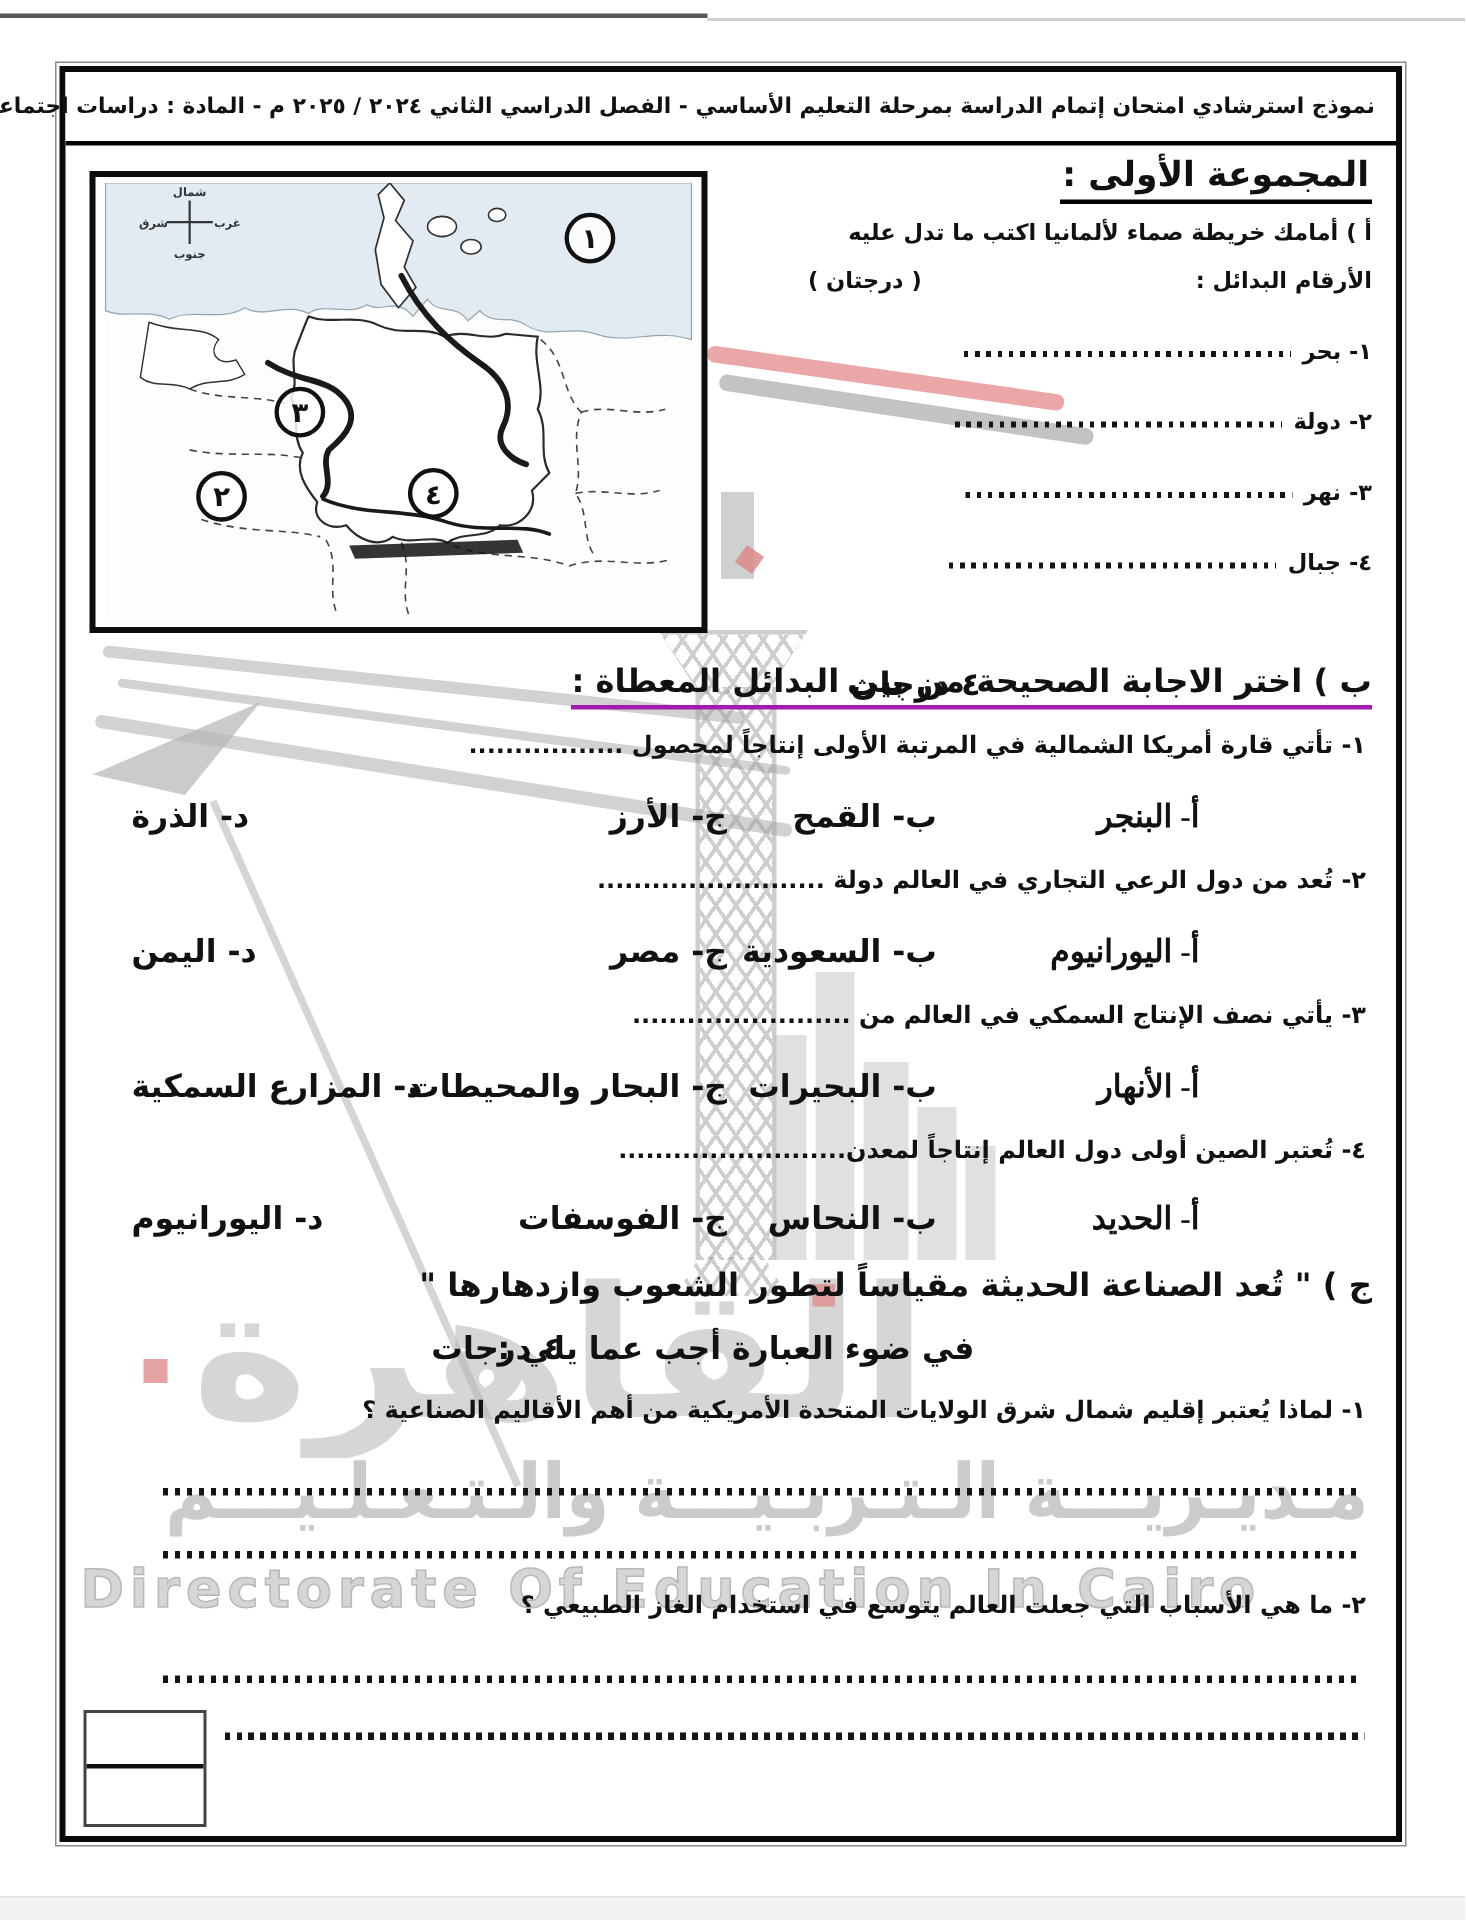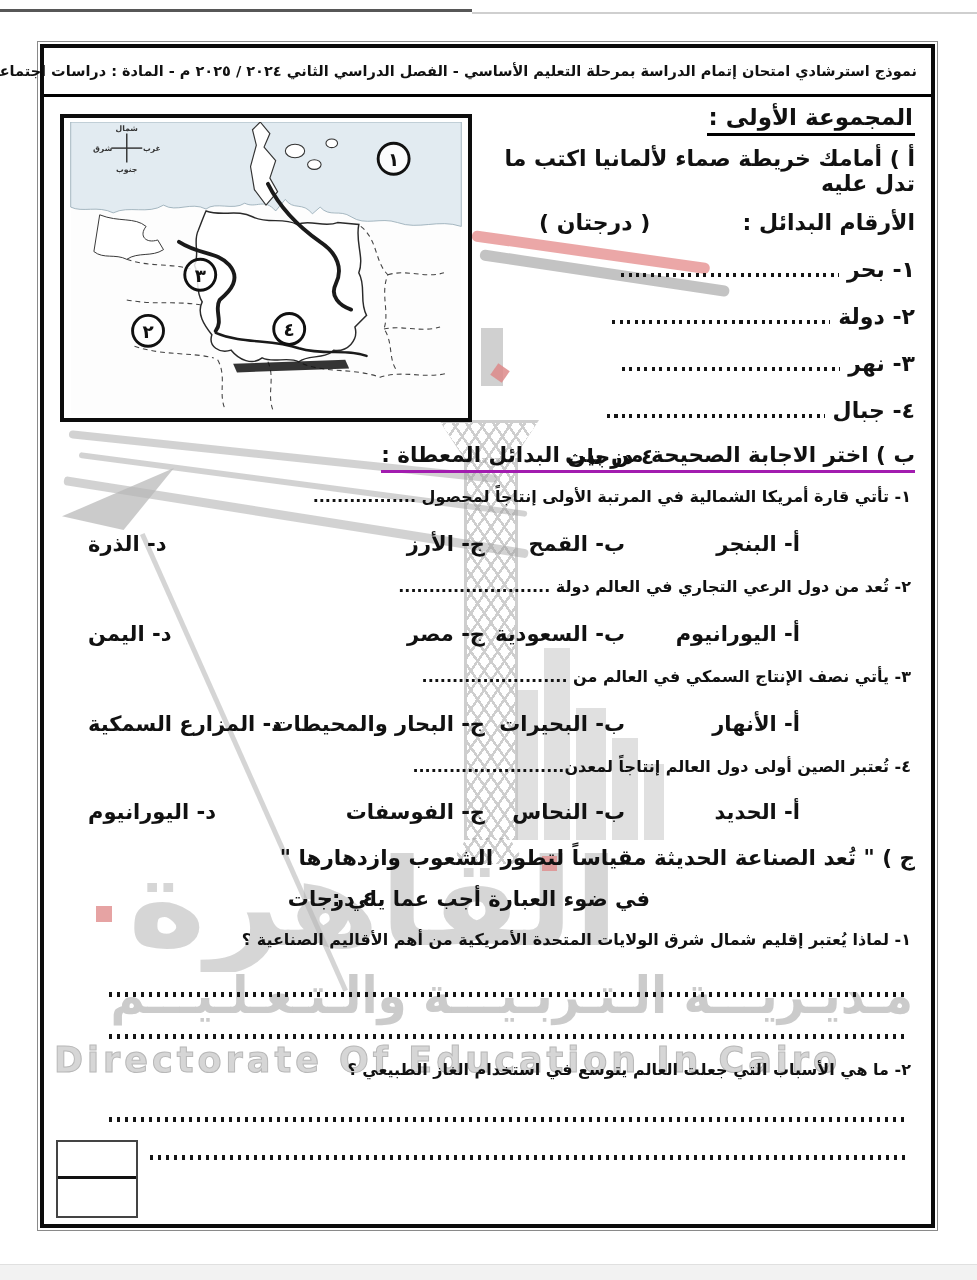--- a/index.html
+++ b/index.html
@@ -53,36 +53,36 @@
   .wm-english{left:10px;top:992px;width:867px;font-size:35px;color:#d6d6d6;-webkit-text-stroke:1px #b8b8b8;
               letter-spacing:4px;white-space:nowrap;direction:ltr;text-align:left;}
 
   
   .ct{position:absolute;z-index:2;direction:rtl;}
   .group-title{top:56px;right:16px;font-size:23px;border-bottom:3px solid #000;padding:0 2px 3px;}
   .map-box{position:absolute;top:66px;left:16px;width:412px;height:308px;border:4px solid #0d0d0d;
            background:#fff;padding:4px;z-index:3;box-sizing:border-box;}
   .map-box svg{width:100%;height:100%;display:block;}
 
-  .pa{top:98px;right:16px;width:434px;font-size:22px;text-align:right;}
+  .pa{top:98px;right:16px;width:434px;font-size:15px;text-align:right;}
   .pa-line2{position:relative;margin-top:14px;}
   .pa-marks{position:absolute;left:58px;top:0;}
   .pa-item{display:flex;align-items:flex-end;margin-top:17px;height:30px;}
   .pa-item .lbl{white-space:nowrap;}
   .dotbar{height:4px;background:repeating-linear-gradient(90deg,#151515 0 3px,transparent 3px 7.5px);
           flex:0 0 218px;margin:0 8px 5px 0;}
   .pb-head{top:394px;right:16px;left:16px;font-size:21.5px;}
   .pb-head .uline{border-bottom:3px solid #a21caf;padding-bottom:3px;}
   .pb-marks{position:absolute;left:505px;top:2px;}
   .q{right:16px;left:16px;text-align:right;font-size:16px;padding-right:4px;}
   .q1{top:439px;} .q2{top:529px;} .q3{top:619px;} .q4{top:709px;}
   .opts{left:16px;right:16px;height:32px;font-size:21px;}
   .opts1{top:484px;} .opts2{top:574px;} .opts3{top:664px;} .opts4{top:752px;}
   .opt{position:absolute;white-space:nowrap;}
-  .oa{right:115px;} .ob{right:290px;} .oc{right:430px;} .od{left:28px;}
+  .oa{right:115px;font-family:Liberation Serif, serif;} .ob{right:290px;} .oc{right:430px;} .od{left:28px;}
   .pc-head{top:797px;right:16px;left:16px;font-size:21.5px;text-align:right;}
   .pc-subrow{top:839px;left:16px;right:16px;height:32px;font-size:21px;}
   .pc-sub{position:absolute;right:265px;white-space:nowrap;}
   .pc-marks{position:absolute;right:540px;white-space:nowrap;}
   .pc-q1{top:882px;} .pc-q2{top:1012px;}
   .dotline{position:absolute;height:5px;z-index:2;
            background:repeating-linear-gradient(90deg,#151515 0 3.5px,transparent 3.5px 8px);}
   .dlA1{top:944px;left:65px;width:800px;}
   .dlA2{top:986px;left:65px;width:800px;}
   .dlB1{top:1069px;left:65px;width:800px;}

